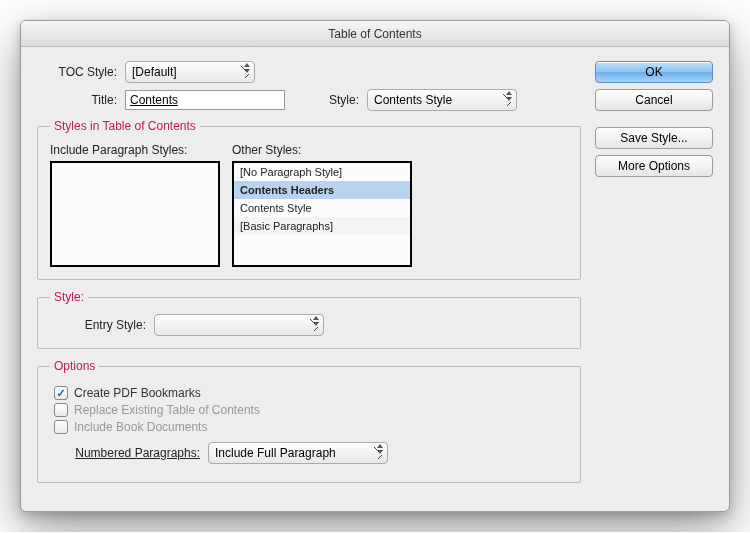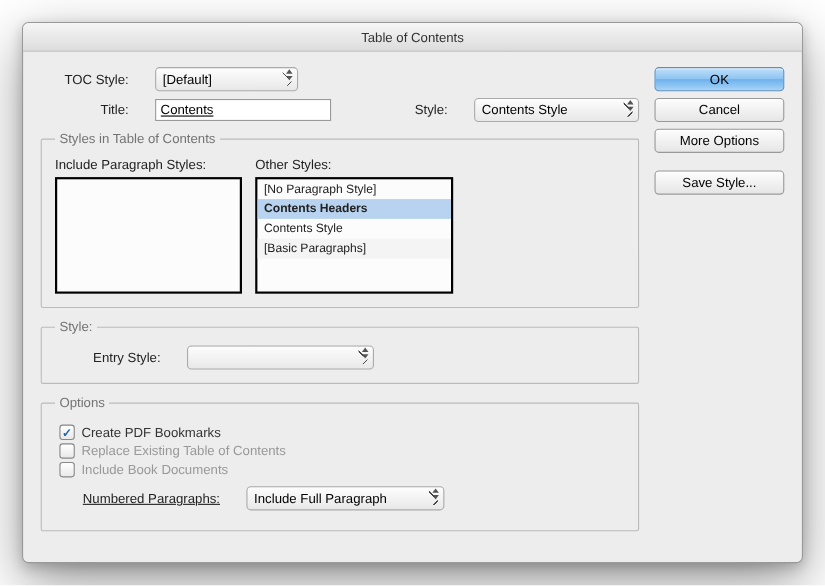--- a/index.html
+++ b/index.html
@@ -39,21 +39,21 @@
   .side-col {
     width: 118px;
     display: flex;
     flex-direction: column;
     gap: 6px;
   }
   .row {
     display: flex;
     align-items: center;
     margin-bottom: 6px;
-    gap: 24px;
+    gap: 8px;
   }
   .lbl {
     width: 80px;
     text-align: right;
     font-size: 12px;
   }
   select.aqua {
     height: 22px;
     font-size: 12px;
     border: 1px solid #aaa;
@@ -112,21 +112,21 @@
   .btn.disabled { color: #aaa; }
   fieldset.group {
     border: 1px solid #bbb;
     border-radius: 2px;
     margin: 8px 0 10px 0;
     padding: 10px 12px 12px 12px;
   }
   fieldset.group > legend {
     font-size: 12px;
     padding: 0 4px;
-    color: #737373;
+    color: #be185d;
   }
   .styles-row {
     display: flex;
     gap: 12px;
     align-items: flex-start;
   }
   .col-label { font-size: 12px; margin-bottom: 4px;}
   .listbox {
     border: 2px solid #000;
     background: #fcfcfc;
@@ -273,17 +273,17 @@
               </span>
           </span>
         </div>
       </fieldset>
 
     </div>
 
     <div class="side-col">
       <button class="btn primary">OK</button>
       <button class="btn">Cancel</button>
+      <button class="btn" style="margin-top:10px">Save Style...</button>
       <button class="btn">More Options</button>
-      <button class="btn" style="margin-top:10px">Save Style...</button>
     </div>
   </div>
 </div>
 
 </body></html>

